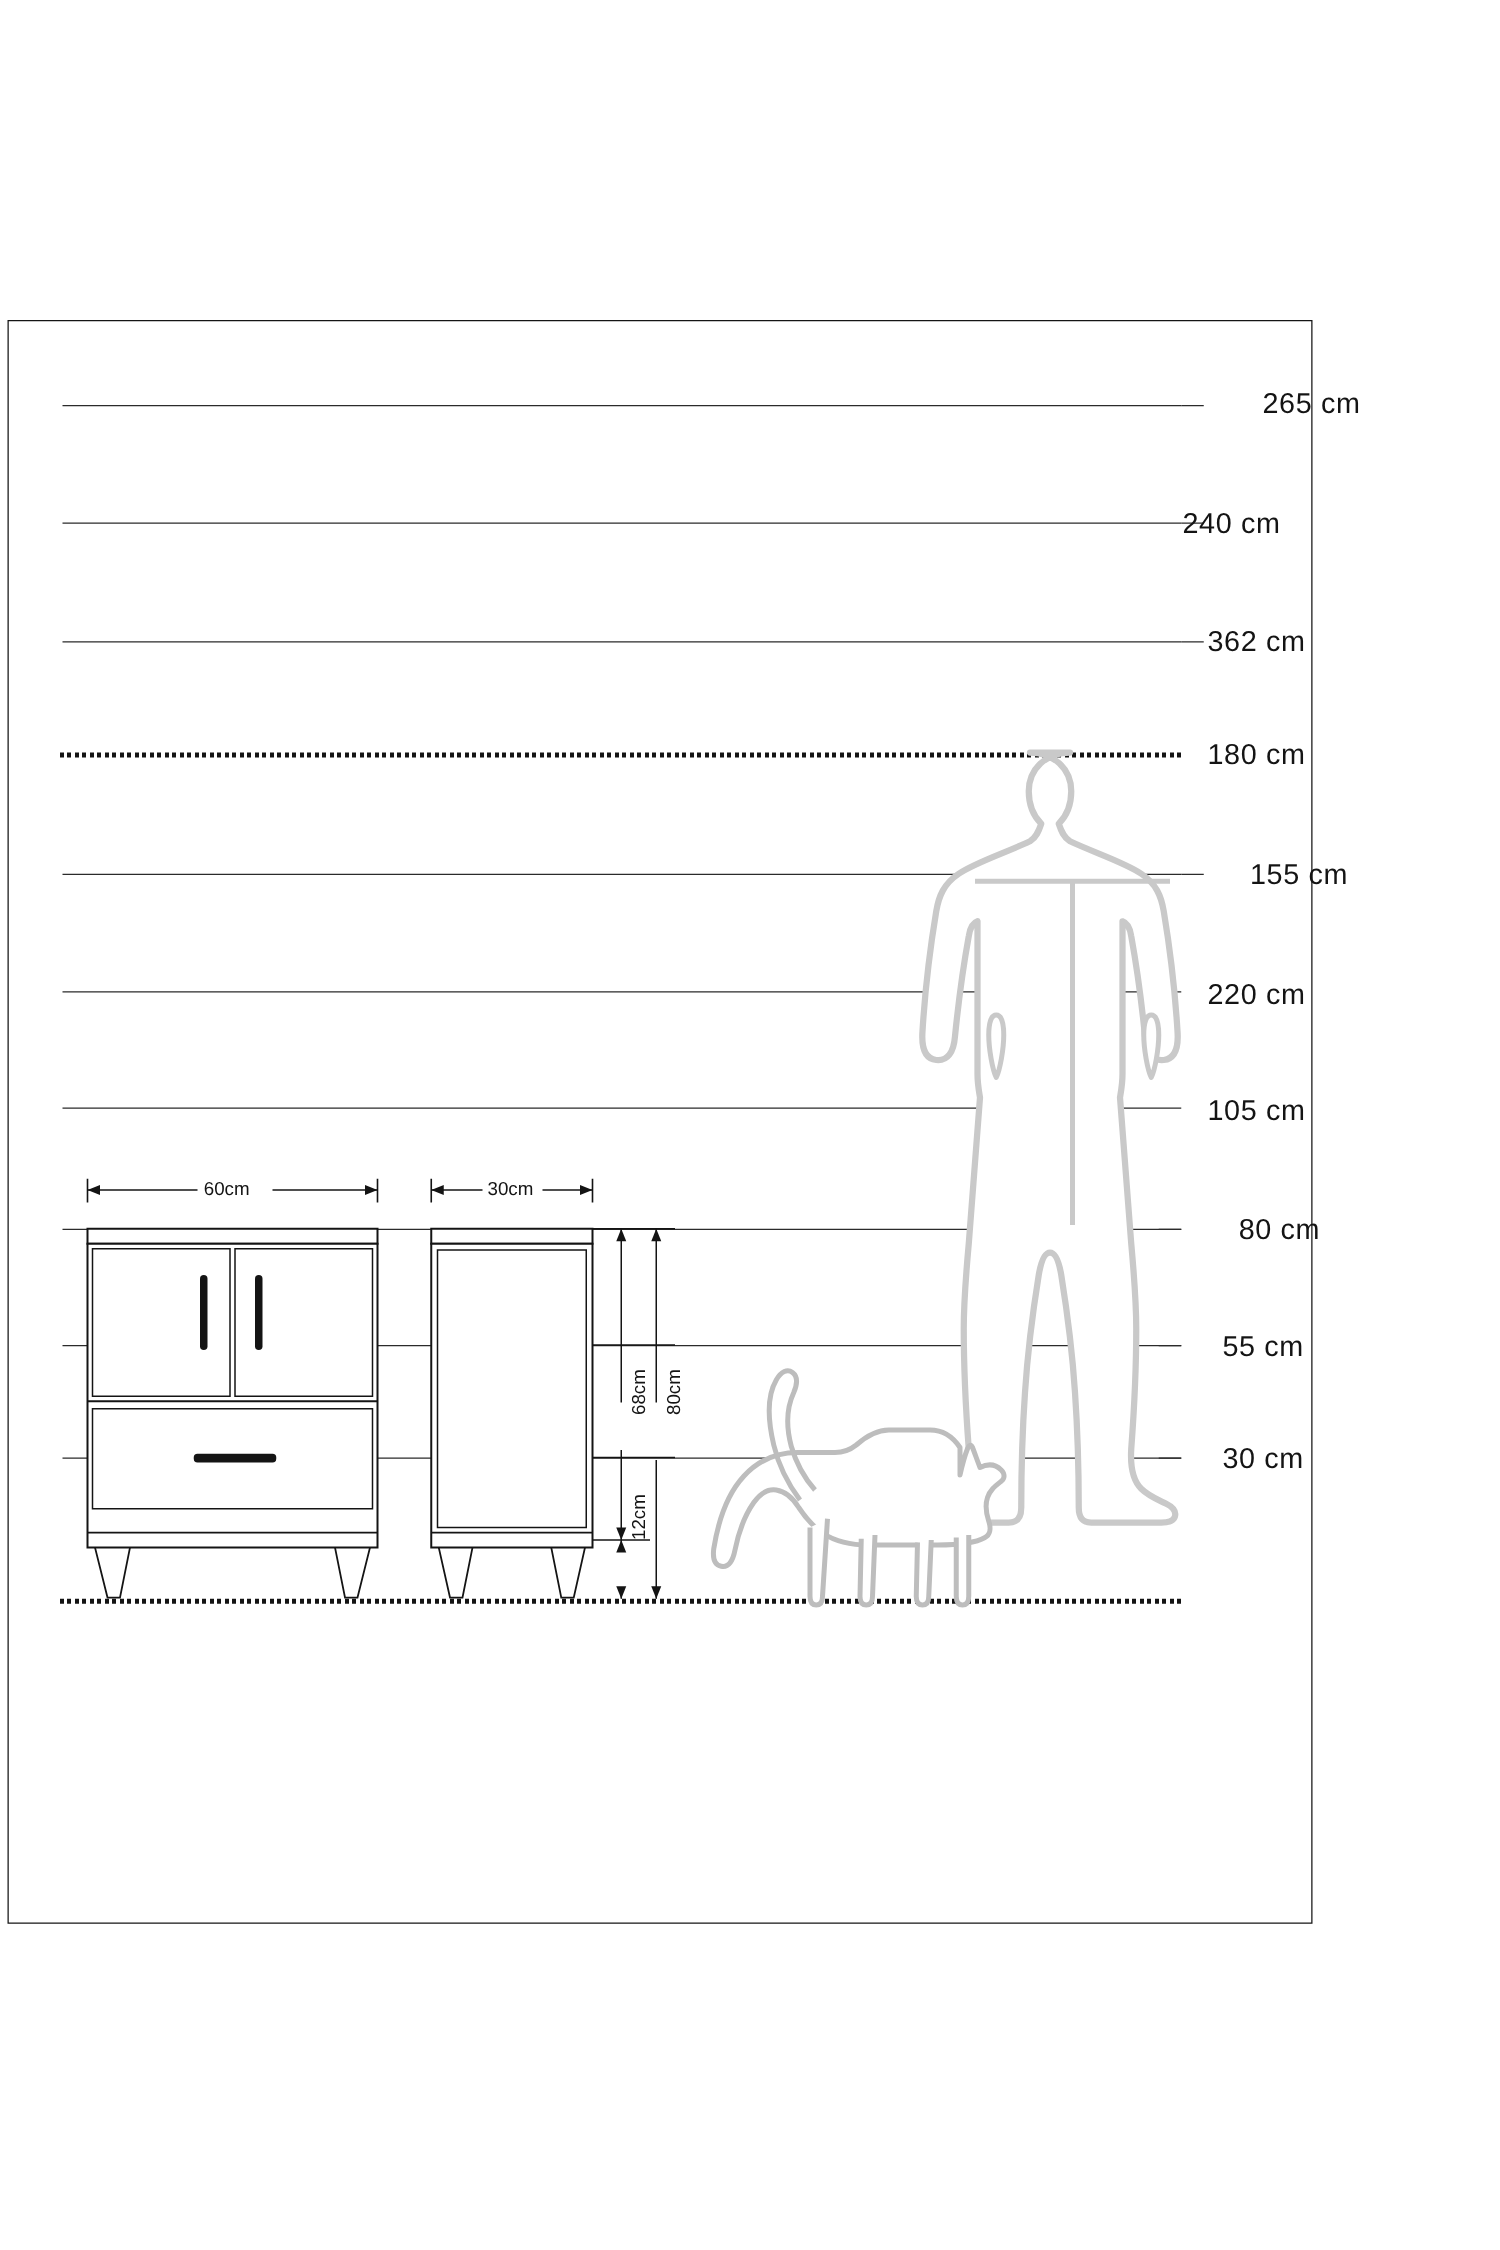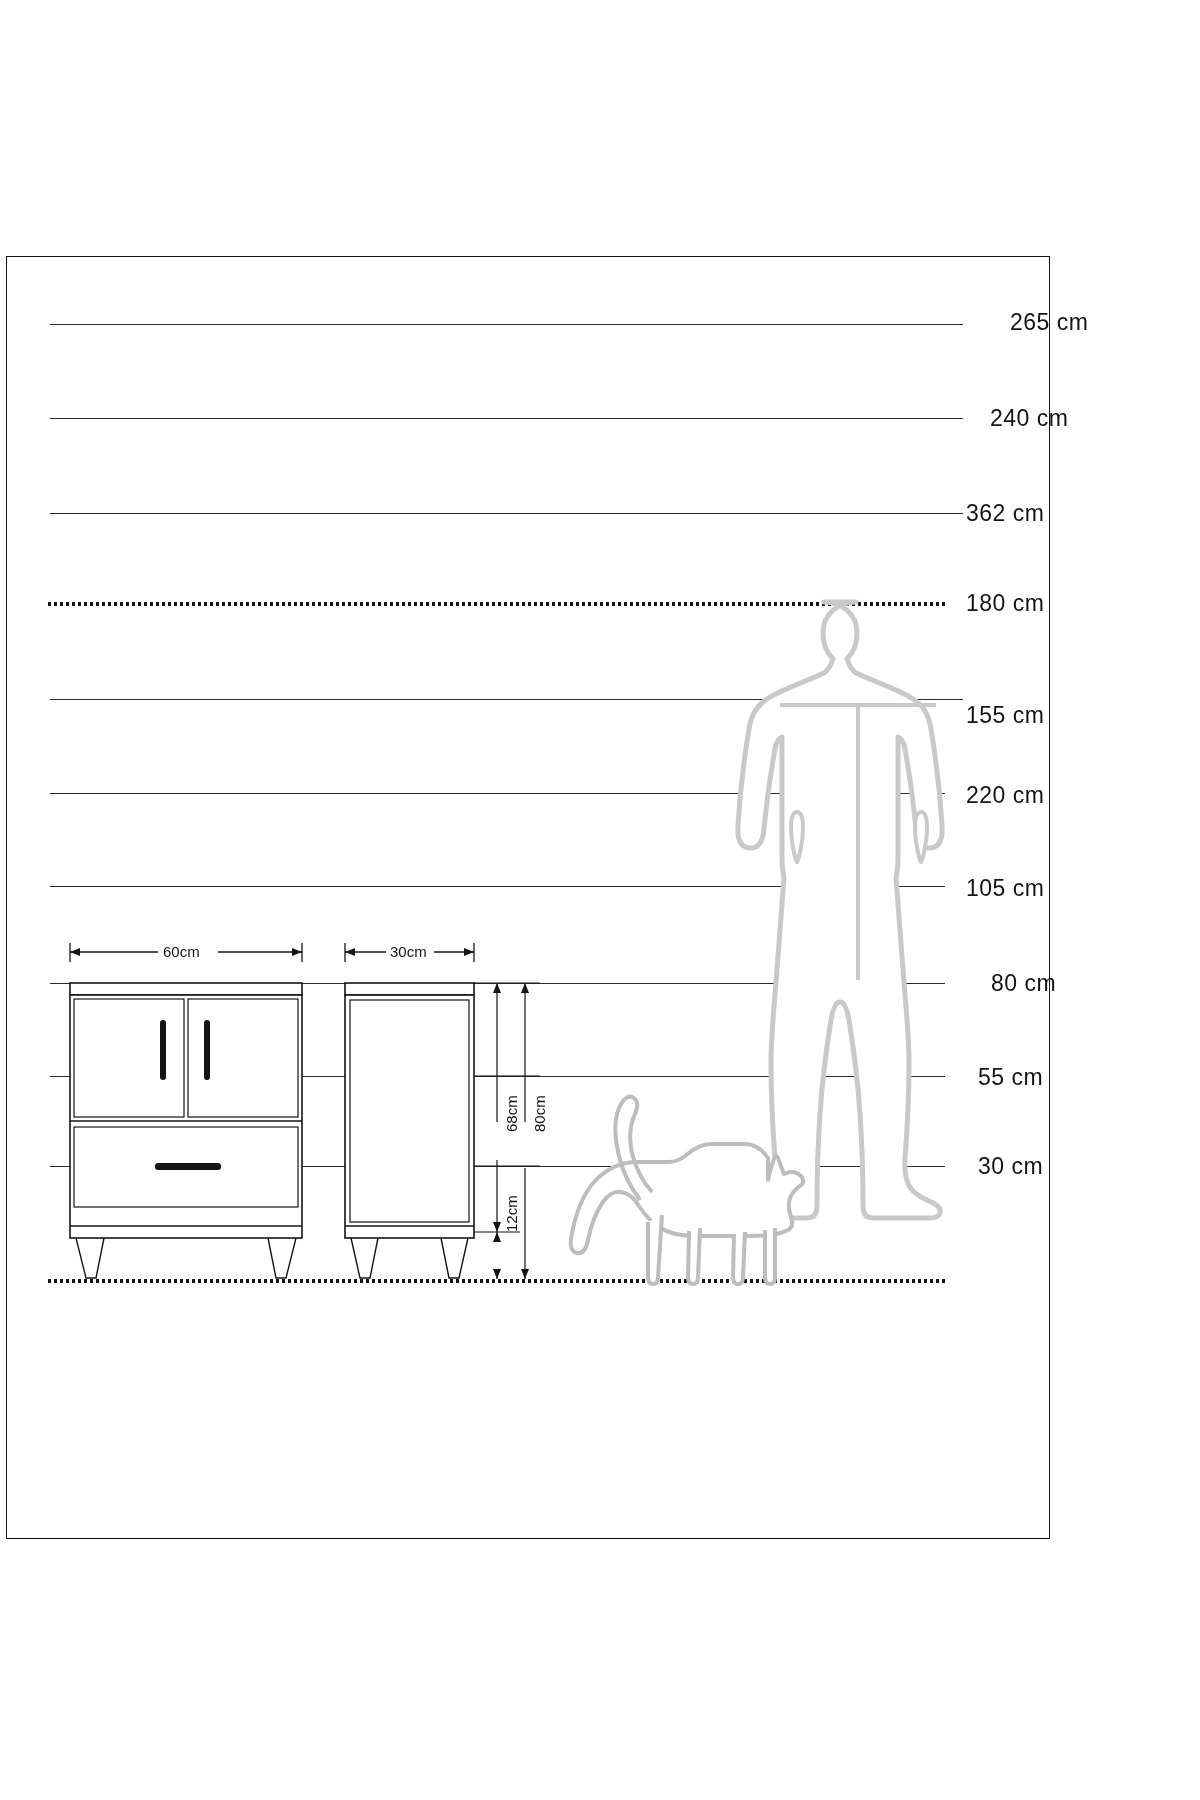--- a/index.html
+++ b/index.html
@@ -87,32 +87,32 @@
 <div id="canvas">
 
   <div class="frame"></div>
 
   <div class="scale-line" style="left:50px; top:324px; width:895px;"></div>
   <div class="tick-dash" style="left:945px; top:324px;"></div>
   <div class="scale-label" style="left:966px; top:309px;margin-left:44px;">265 cm</div>
 
   <div class="scale-line" style="left:50px; top:418px; width:895px;"></div>
   <div class="tick-dash" style="left:945px; top:418px;"></div>
-  <div class="scale-label" style="left:990px; top:405px;">240 cm</div>
+  <div class="scale-label" style="left:946px; top:405px;">240 cm</div>
 
   <div class="scale-line" style="left:50px; top:513px; width:895px;"></div>
   <div class="tick-dash" style="left:945px; top:513px;"></div>
   <div class="scale-label" style="left:966px; top:500px;">362 cm</div>
 
   <div class="hatched" style="left:48px; top:602px; width:897px;"></div>
   <div class="scale-label" style="left:966px; top:590px;">180 cm</div>
 
   <div class="scale-line" style="left:50px; top:699px; width:895px;"></div>
   <div class="tick-dash" style="left:945px; top:699px;"></div>
-  <div class="scale-label" style="left:966px; top:686px;margin-top:16px;">155 cm</div>
+  <div class="scale-label" style="left:1000px; top:686px;">155 cm</div>
 
   <div class="scale-line" style="left:50px; top:793px; width:895px;"></div>
   <div class="scale-label" style="left:966px; top:782px;">220 cm</div>
 
   <div class="scale-line" style="left:50px; top:886px; width:895px;"></div>
   <div class="scale-label" style="left:966px; top:875px;">105 cm</div>
 
   <div class="scale-line" style="left:50px; top:983px; width:895px;"></div>
   <div class="tick-dash" style="left:927px; top:983px;"></div>
   <div class="scale-label" style="left:978px; top:970px;margin-left:13px;">80 cm</div>

